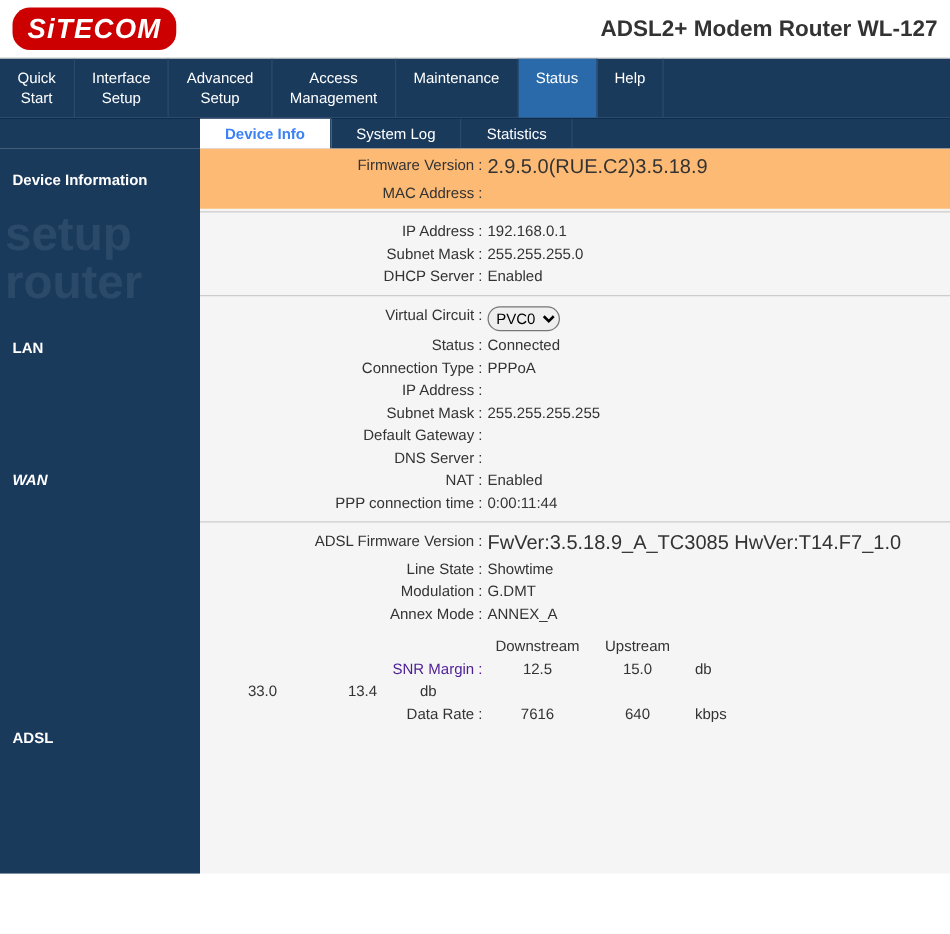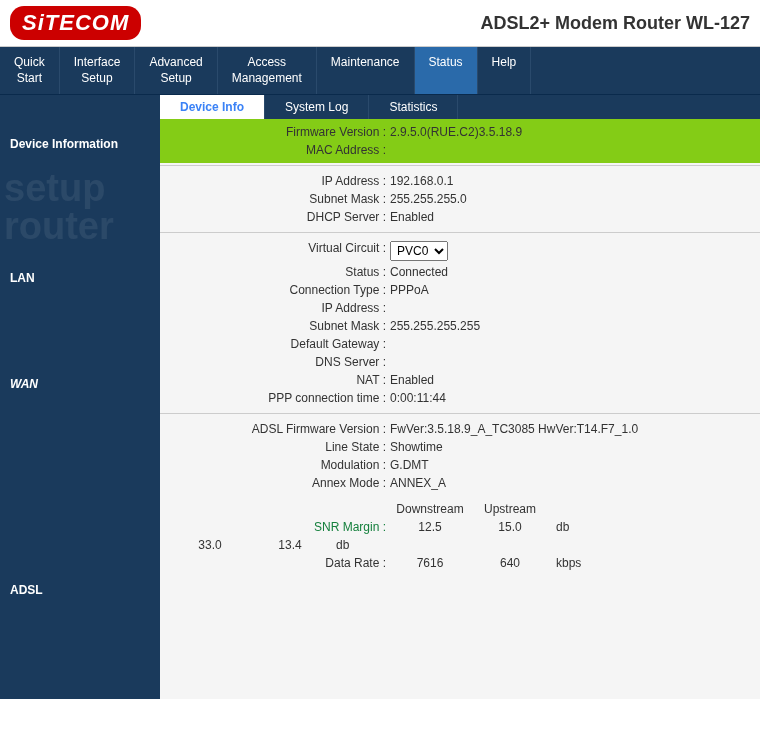--- a/index.html
+++ b/index.html
@@ -30,27 +30,27 @@
     .sidebar-title { color: #fff; font-size: 12px; padding: 8px 10px; font-weight: bold; }
     .sidebar-watermark { color: rgba(255,255,255,0.08); font-size: 38px; font-weight: bold; padding: 10px 4px; line-height: 1; word-break: break-all; }
     .section-label { color: #fff; font-size: 12px; font-weight: bold; padding: 8px 10px 4px 10px; margin-top: 8px; }
 
     
     .main { flex: 1; background: #f5f5f5; padding: 0; }
     .info-row { display: flex; padding: 2px 10px; }
     .info-label { text-align: right; width: 220px; color: #333; font-size: 12px; padding-right: 4px; }
     .info-value { color: #333; font-size: 12px; }
 
-    select { font-size: 12px; padding: 1px 2px; }
+    select { font-size: 12px; padding: 1px 2px; border-radius: 10px; }
 
     .divider-line { border: none; border-top: 1px solid #ccc; margin: 2px 0; }
 
     .firmware-row { display: flex; padding: 2px 10px; }
     .firmware-label { width: 220px; text-align: right; padding-right: 4px; font-size: 12px; color: #333; }
-    .firmware-value { font-size: 12px; color: #333; }
+    .firmware-value { font-size: 16px; color: #333; }
   </style>
 </head>
 <body>
 
 <div class="header">
   <div class="logo">
     <span class="logo-text">SiTECOM</span>
   </div>
   <div class="product-name">ADSL2+ Modem Router WL-127</div>
 </div>
@@ -82,21 +82,21 @@
   <div class="sidebar">
     <div class="sidebar-title">Device Information</div>
     <div class="sidebar-watermark">setup<br>router</div>
     <div class="section-label">LAN</div>
     <div class="section-label" style="margin-top:80px;font-style:italic;">WAN</div>
     <div class="section-label" style="margin-top:180px;">ADSL</div>
   </div>
 
   <div class="main">
 
-    <div style="background:#84cc16; padding:4px 0;">
+    <div style="background:#fdba74; padding:4px 0;">
       <div class="firmware-row">
         <div class="firmware-label">Firmware Version :</div>
         <div class="firmware-value">2.9.5.0(RUE.C2)3.5.18.9</div>
       </div>
       <div class="firmware-row">
         <div class="firmware-label">MAC Address :</div>
         <div class="firmware-value"></div>
       </div>
     </div>
 
@@ -188,21 +188,21 @@
       <div style="padding: 8px 0 4px 0;">
 
         <div style="display:flex; padding:2px 10px;">
           <div style="width:220px;"></div>
           <div style="width:80px; text-align:center; font-size:12px; color:#333;">Downstream</div>
           <div style="width:80px; text-align:center; font-size:12px; color:#333;">Upstream</div>
           <div style="width:60px;"></div>
         </div>
 
         <div style="display:flex; padding:2px 10px;">
-          <div style="width:220px; text-align:right; padding-right:4px; font-size:12px; color:#15803d;">SNR Margin :</div>
+          <div style="width:220px; text-align:right; padding-right:4px; font-size:12px; color:#4c1d95;">SNR Margin :</div>
           <div style="width:80px; text-align:center; font-size:12px; color:#333;">12.5</div>
           <div style="width:80px; text-align:center; font-size:12px; color:#333;">15.0</div>
           <div style="width:60px; font-size:12px; color:#333; padding-left:6px;">db</div>
         </div>
 
         <div style="display:flex; padding:2px 10px;">
           <div style="width:80px; text-align:center; font-size:12px; color:#333;">33.0</div>
           <div style="width:80px; text-align:center; font-size:12px; color:#333;">13.4</div>
           <div style="width:60px; font-size:12px; color:#333; padding-left:6px;">db</div>
         </div>

